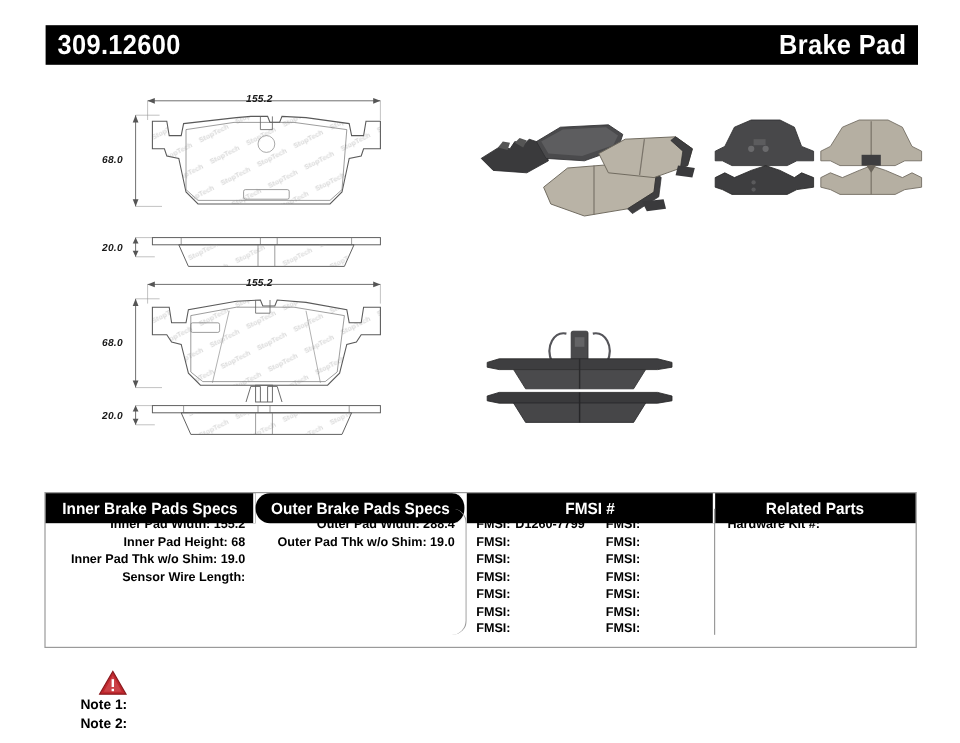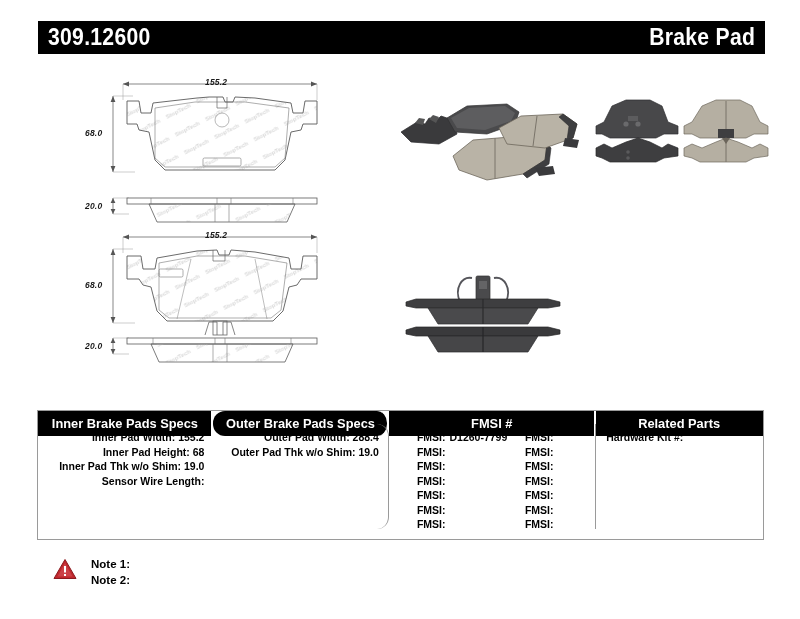--- a/index.html
+++ b/index.html
@@ -127,38 +127,38 @@
     line-height: 14.5px;
     white-space: nowrap;
     color: #000000;
   }
   .align-right { text-align: right; padding-right: 9px; }
   .align-left  { text-align: left;  padding-left: 10px; }
 
   .fmsi-grid {
     display: flex;
     padding-left: 8px;
-    margin-left: 20px;
   }
   .fmsi-col { min-width: 108px; }
   .fmsi-line {
     font-size: 10.5px;
     font-weight: bold;
     line-height: 14.5px;
     white-space: nowrap;
   }
   .fmsi-val { margin-left: 4px; }
 
   
   .notes {
     position: absolute;
     left: 53px;
     top: 556px;
     display: flex;
-    align-items: flex-start;
+    align-items: flex-end;
+    flex-direction: column;
   }
   .warn-icon { width: 24px; height: 22px; margin-top: 2px; }
   .note-list { margin-left: 14px; }
   .note-line {
     font-size: 11.5px;
     font-weight: bold;
     line-height: 16px;
     white-space: nowrap;
   }
 </style>

